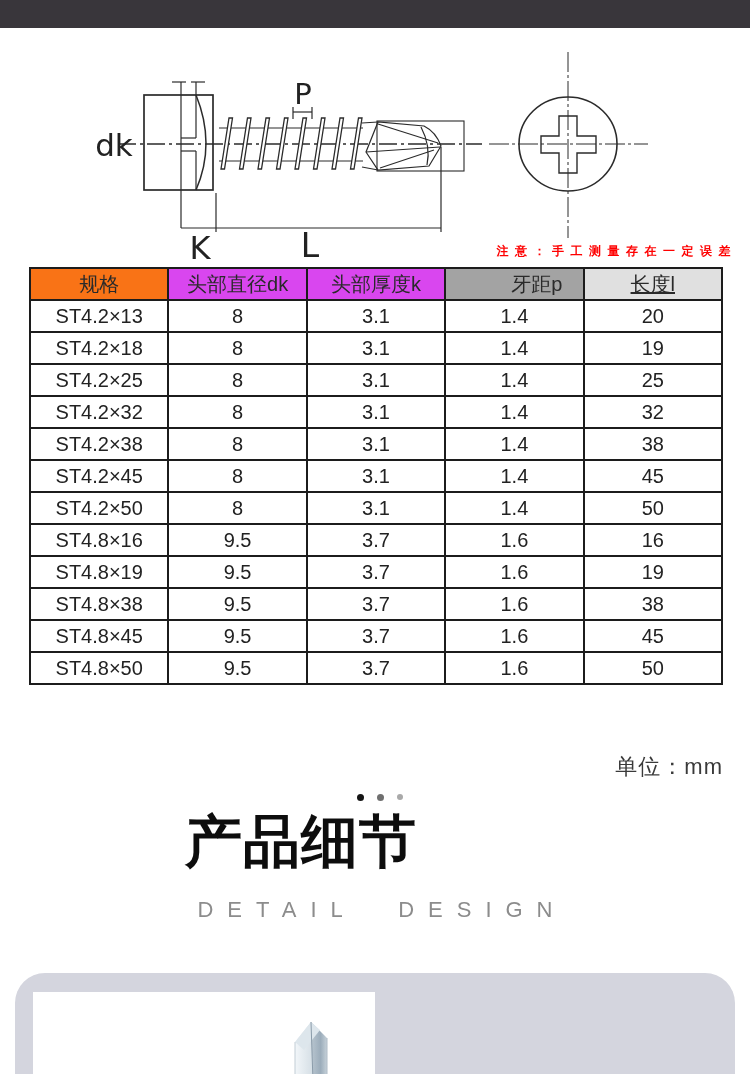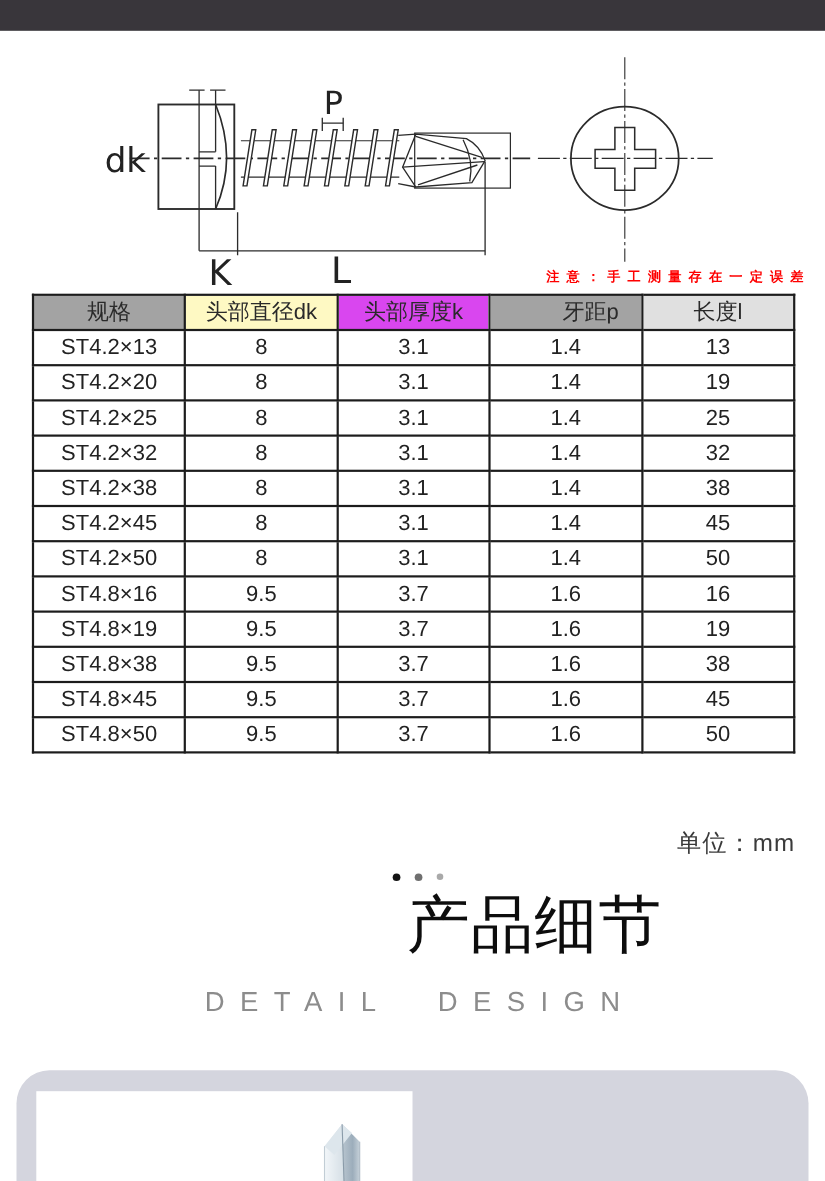--- a/index.html
+++ b/index.html
@@ -35,26 +35,26 @@
     position:absolute;top:792px;left:0;width:750px;height:10px;
     display:flex;justify-content:center;align-items:center;gap:13px;
     transform:translateX(5px);
   }
   .dots i{display:block;border-radius:50%;}
   .dots i:nth-child(1){width:7px;height:7px;}
   .dots i:nth-child(2){width:7px;height:7px;}
   .dots i:nth-child(3){width:6px;height:6px;}
   .section-title{
     position:absolute;top:806px;left:0;width:602px;
-    text-align:right;font-size:57px;font-weight:400;color:#0d0d0d;
+    text-align:center;font-size:57px;font-weight:700;color:#0d0d0d;
     letter-spacing:1px;line-height:1.25;
   }
   .section-subtitle{
     position:absolute;top:897px;left:0;width:750px;
-    text-align:center;font-size:25px;color:#8c8c8c;
+    text-align:center;font-size:22px;color:#8c8c8c;
     letter-spacing:14px;word-spacing:22px;text-indent:14px;
   }
   .detail-card{
     position:absolute;left:15px;top:973px;width:720px;height:140px;
     border-radius:30px;background:#d4d5de;
   }
   .detail-photo{
     position:absolute;left:18px;top:19px;width:342px;height:121px;
     background:#ffffff;
   }
@@ -131,37 +131,37 @@
       <path stroke-width="1.4" d="M559,116 L577,116 L577,136 L596,136 L596,153 L577,153 L577,173 L559,173 L559,153 L541,153 L541,136 L559,136 Z"></path>
     </g>
   </svg>
 </div>
 
 <div class="measure-note" style="color: rgb(254, 0, 0);">注意：手工测量存在一定误差</div>
 
 <table class="spec">
   <thead>
     <tr>
-      <th style="background: #a3a3a3;">规格</th>
-      <th style="background: #fef9c3;">头部直径dk</th>
+      <th style="background: #f97316;">规格</th>
+      <th style="background: #d946ef;">头部直径dk</th>
       <th style="background: #d946ef;">头部厚度k</th>
       <th style="background: #a3a3a3; padding-left: 45px;">牙距p</th>
-      <th style="background: rgb(224, 224, 224);">长度l</th>
+      <th style="background: rgb(224, 224, 224); text-decoration: underline;">长度l</th>
     </tr>
   </thead>
   <tbody>
       <tr>
         <td>ST4.2×13</td>
         <td>8</td>
         <td>3.1</td>
         <td>1.4</td>
-        <td>13</td>
-      </tr>
-      <tr>
-        <td>ST4.2×20</td>
+        <td>20</td>
+      </tr>
+      <tr>
+        <td>ST4.2×18</td>
         <td>8</td>
         <td>3.1</td>
         <td>1.4</td>
         <td>19</td>
       </tr>
       <tr>
         <td>ST4.2×25</td>
         <td>8</td>
         <td>3.1</td>
         <td>1.4</td>

